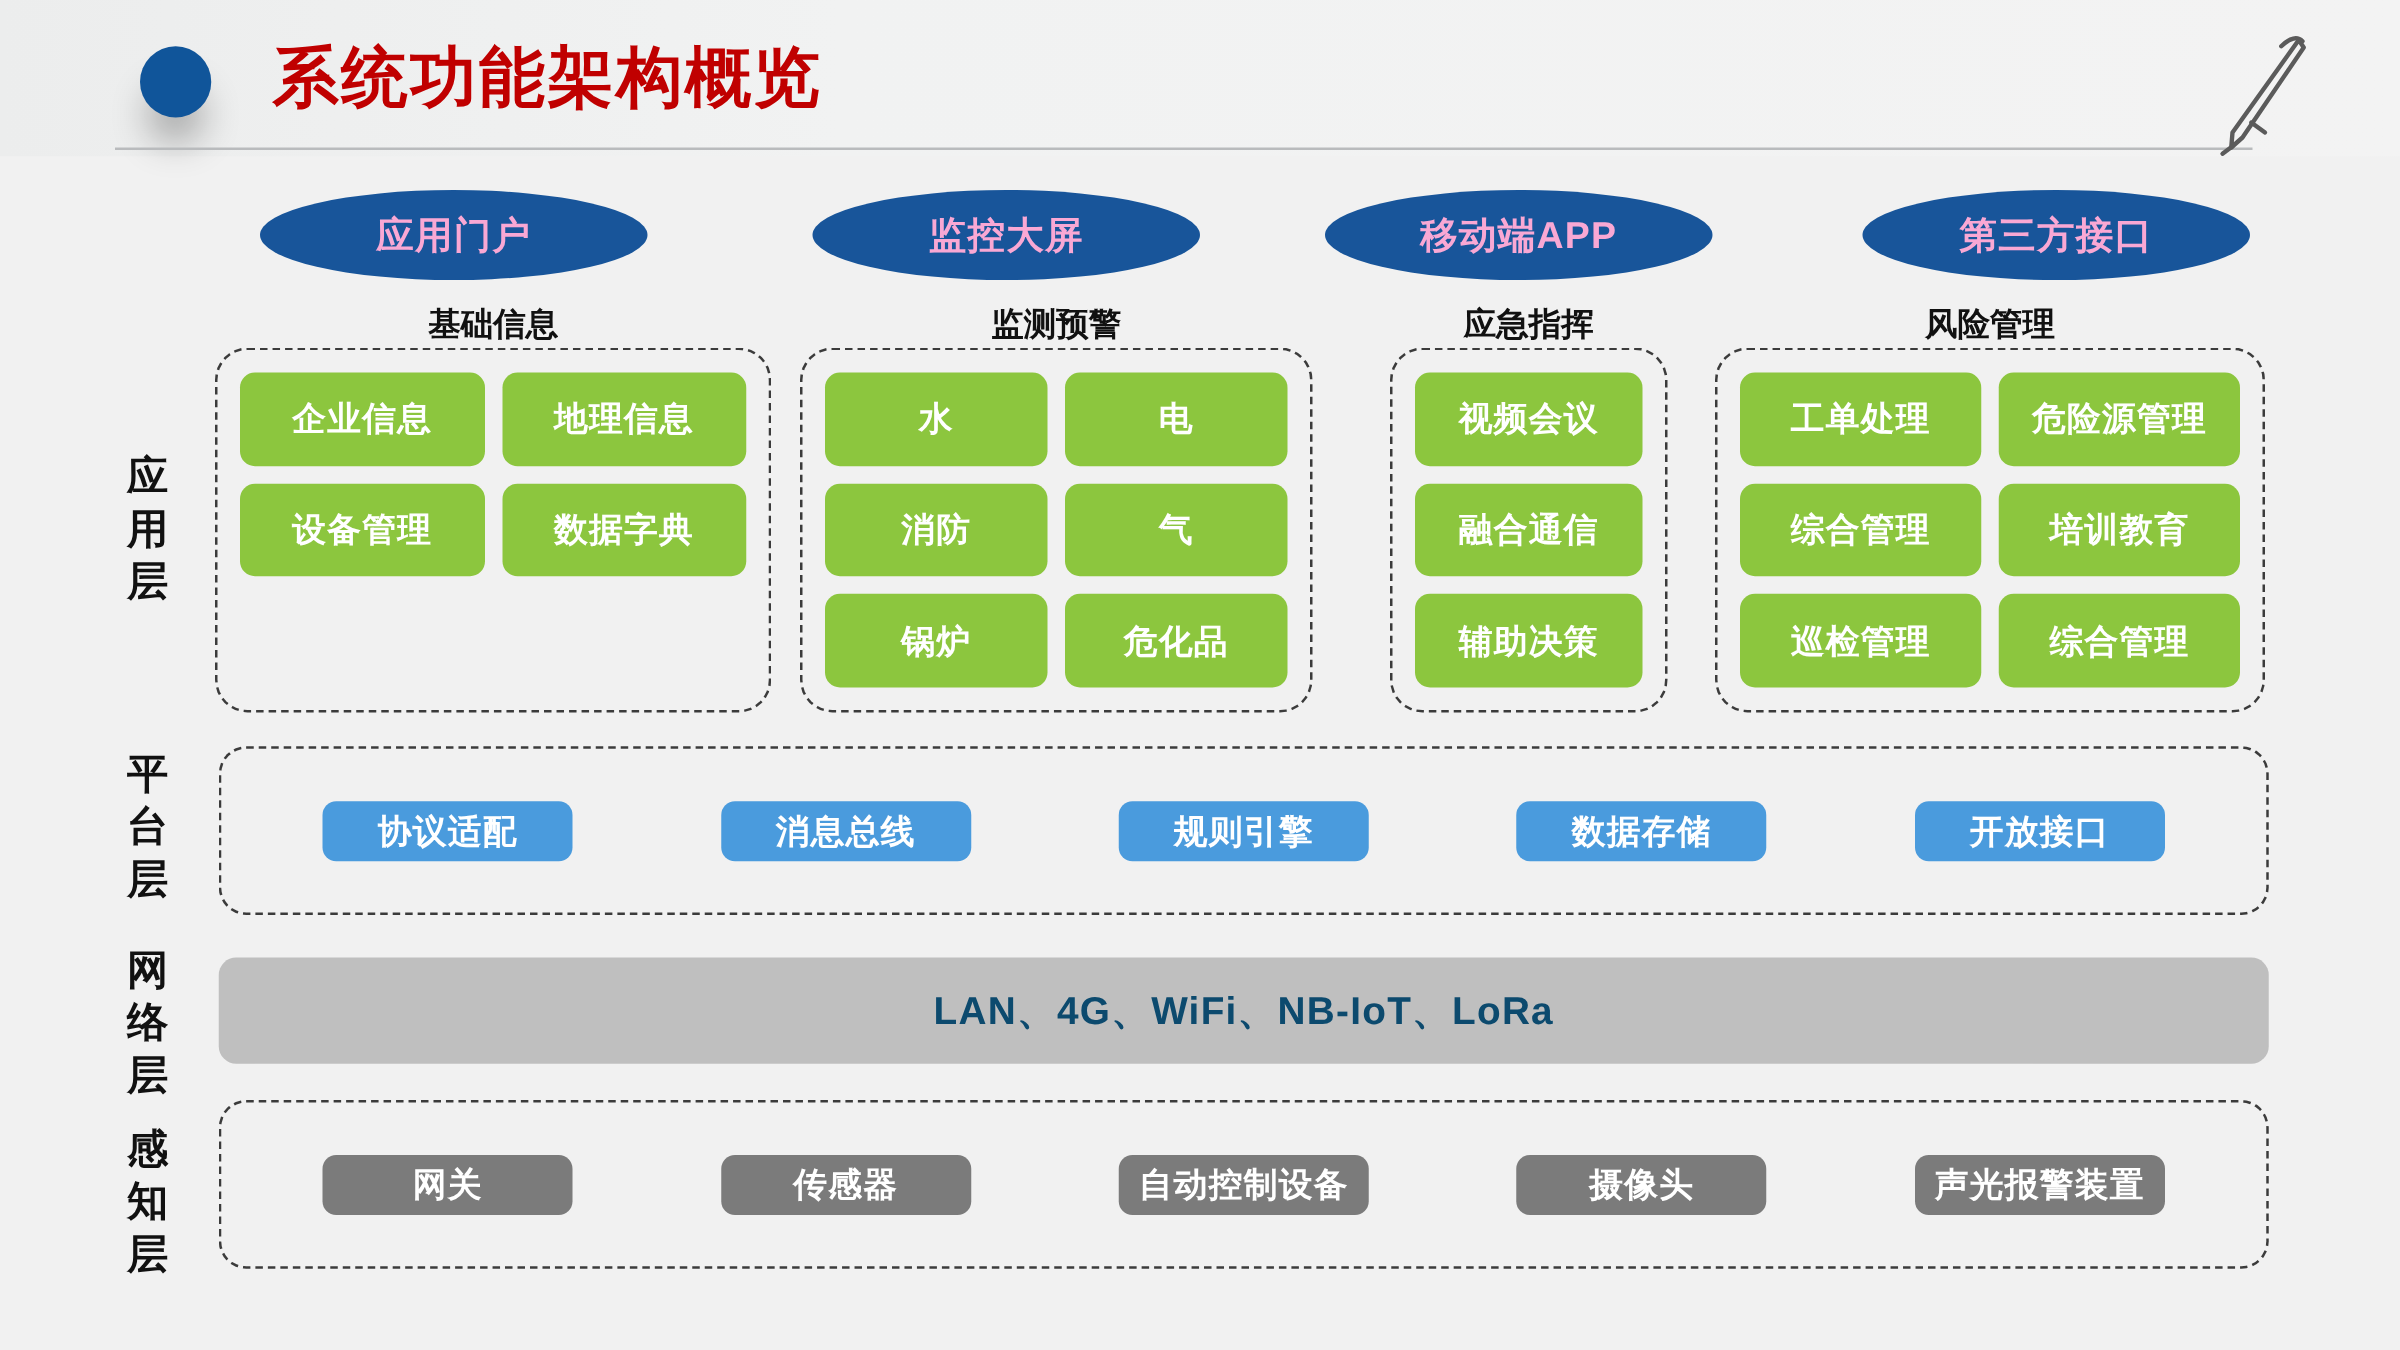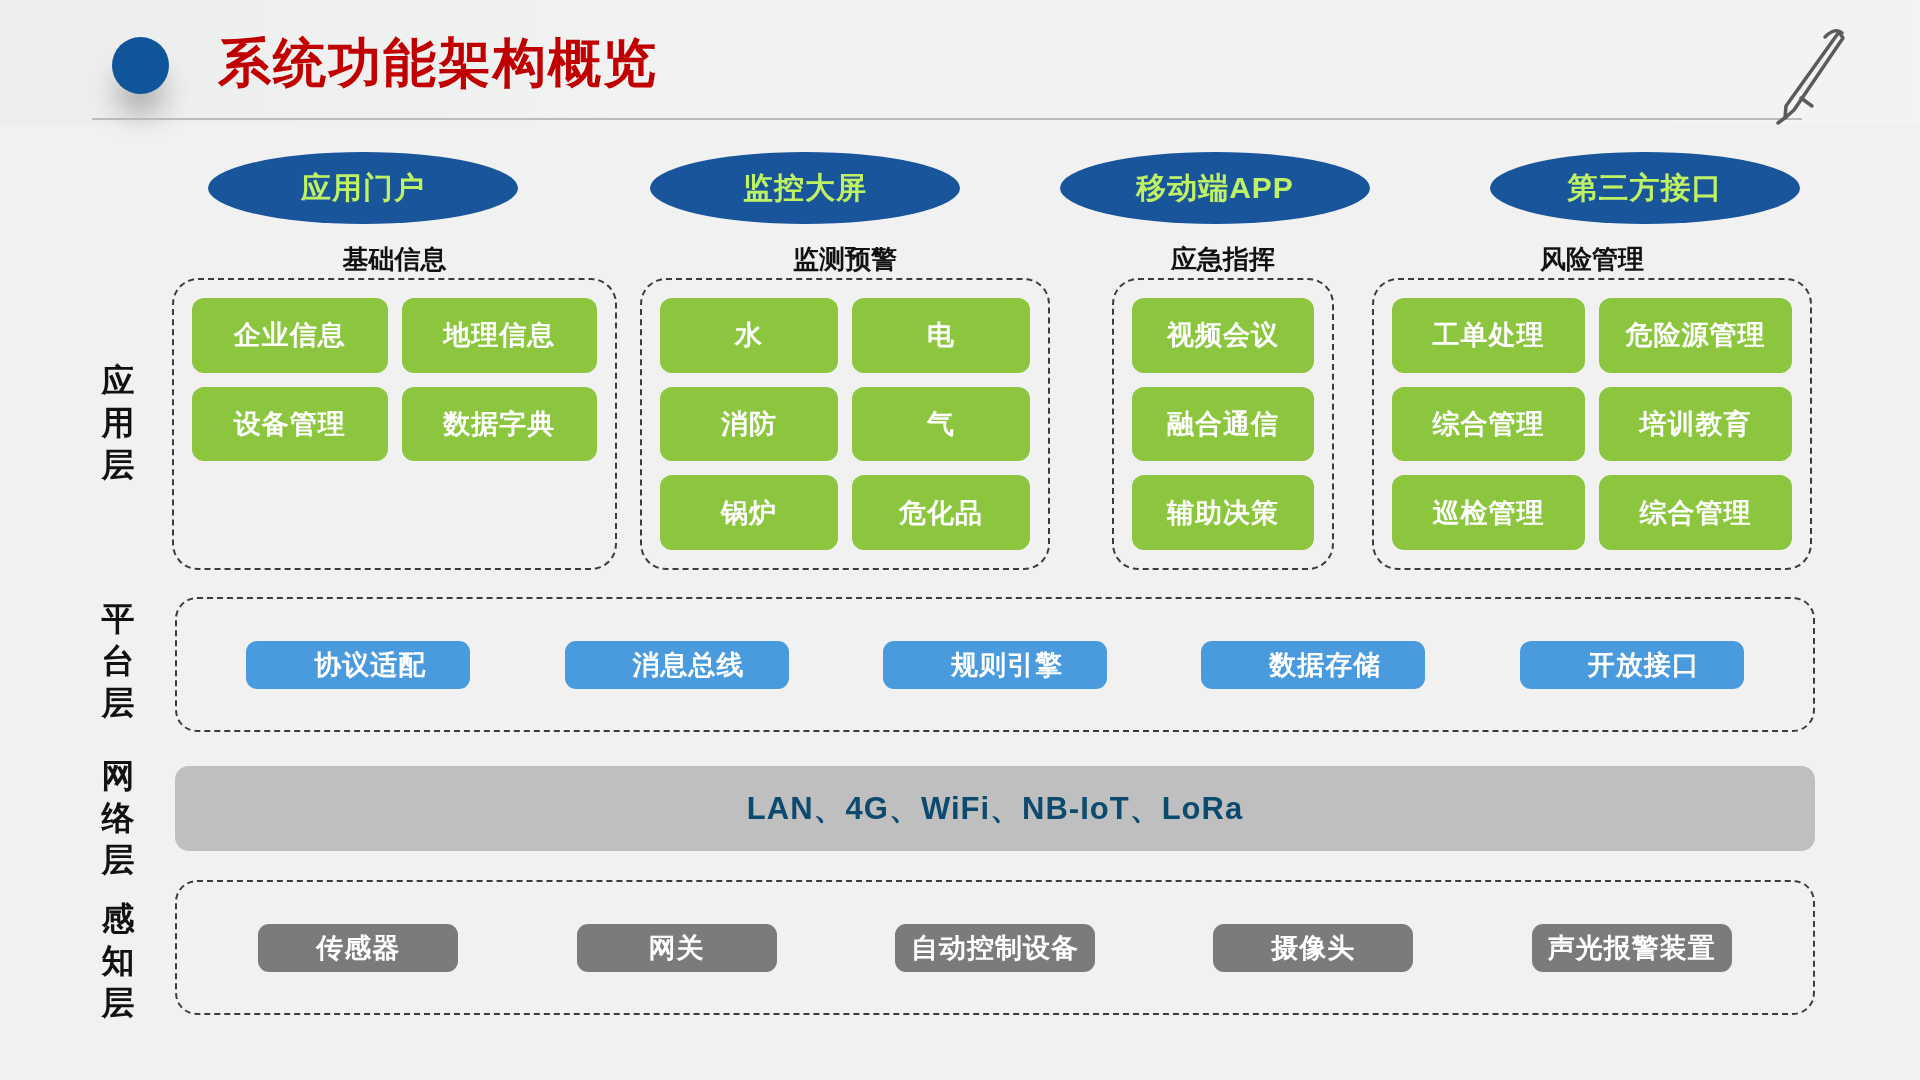--- a/index.html
+++ b/index.html
@@ -69,21 +69,21 @@
   #label-network   { left: 88px; top: 758px; font-family: Liberation Mono, monospace; }
   #label-sense     { left: 88px; top: 898px; }
 
   
   .ellipse {
     position: absolute;
     top: 152px;
     height: 72px;
     border-radius: 50%;
     background: #18559A;
-    color: #bef264;
+    color: #f9a8d4;
     font-size: 30px;
     font-weight: bold;
     display: flex;
     align-items: center;
     justify-content: center;
     letter-spacing: 1px;
     white-space: nowrap;
   }
   #ellipse-0 { left: 208px;  width: 310px; }
   #ellipse-1 { left: 650px;  width: 310px; }
@@ -160,21 +160,20 @@
     color: #ffffff;
     font-size: 27px;
     font-weight: bold;
     height: 48px;
     min-width: 200px;
     display: flex;
     align-items: center;
     justify-content: center;
     white-space: nowrap;
     letter-spacing: 1px;
-    padding-left: 24px;
   }
 
   
   #network-bar {
     position: absolute;
     left: 175px; top: 766px;
     width: 1640px; height: 85px;
     background: #BFBFBF;
     border-radius: 14px;
     color: #0c4a6e;
@@ -289,18 +288,18 @@
   <div class="chip-blue">协议适配</div>
   <div class="chip-blue">消息总线</div>
   <div class="chip-blue">规则引擎</div>
   <div class="chip-blue">数据存储</div>
   <div class="chip-blue">开放接口</div>
 </div>
 
 <div id="network-bar">LAN、4G、WiFi、NB-IoT、LoRa</div>
 
 <div id="sense-box">
+  <div class="chip-gray">网关</div>
   <div class="chip-gray">传感器</div>
-  <div class="chip-gray">网关</div>
   <div class="chip-gray">自动控制设备</div>
   <div class="chip-gray">摄像头</div>
   <div class="chip-gray">声光报警装置</div>
 </div>
 
 </body></html>

